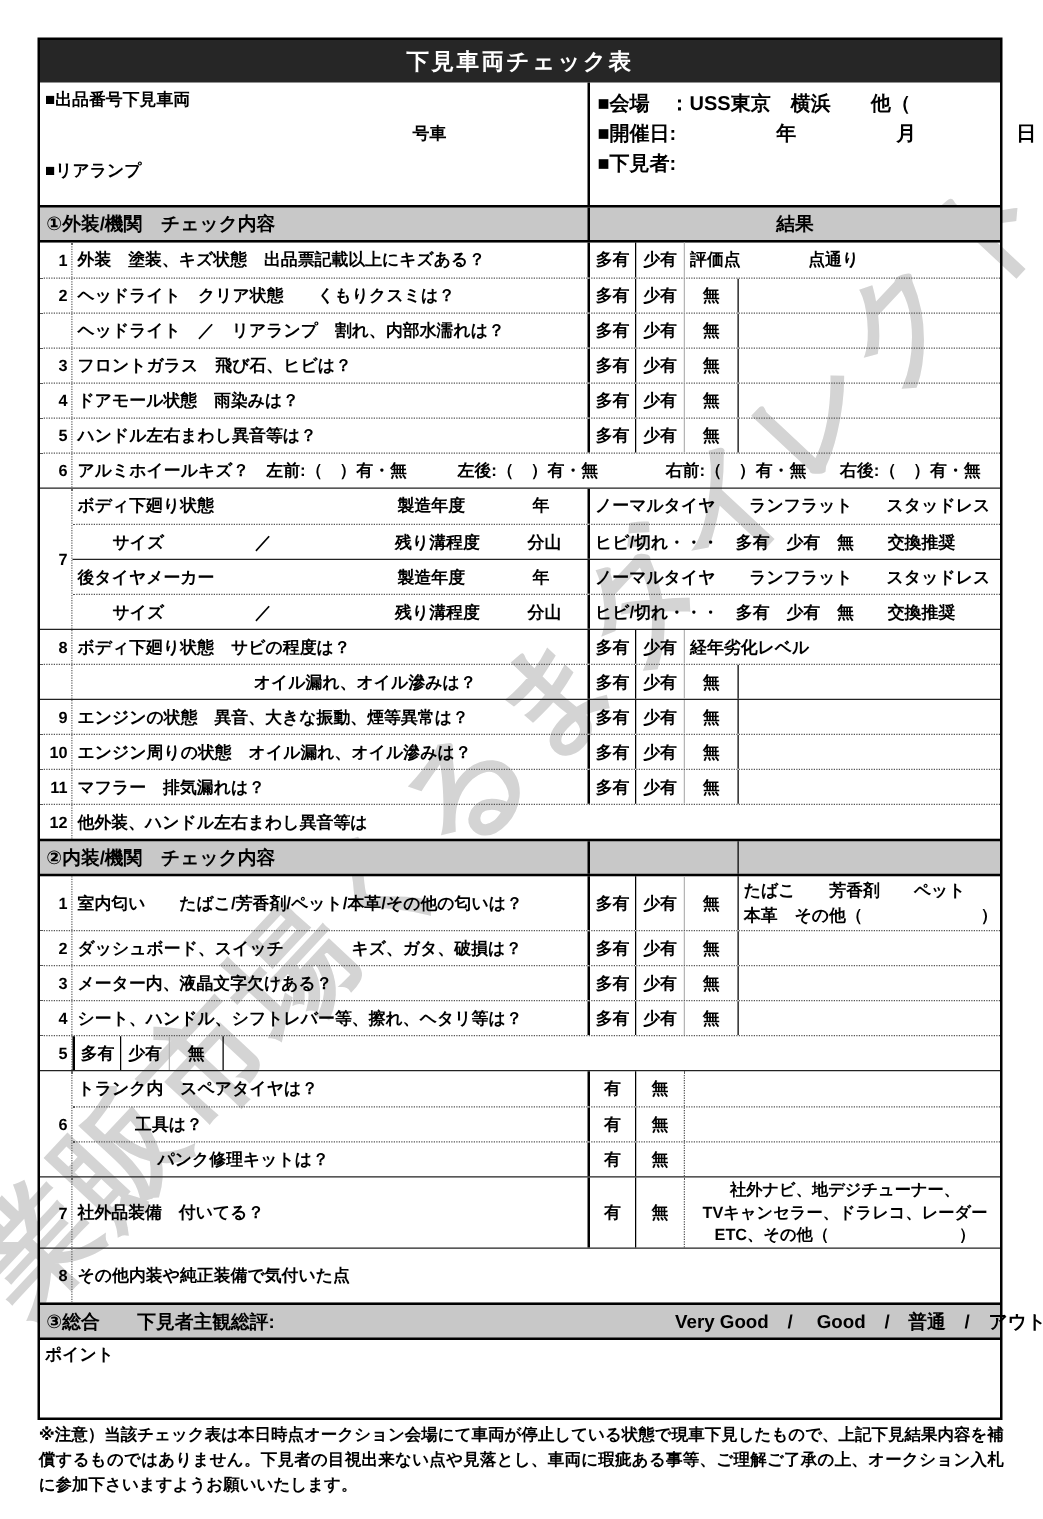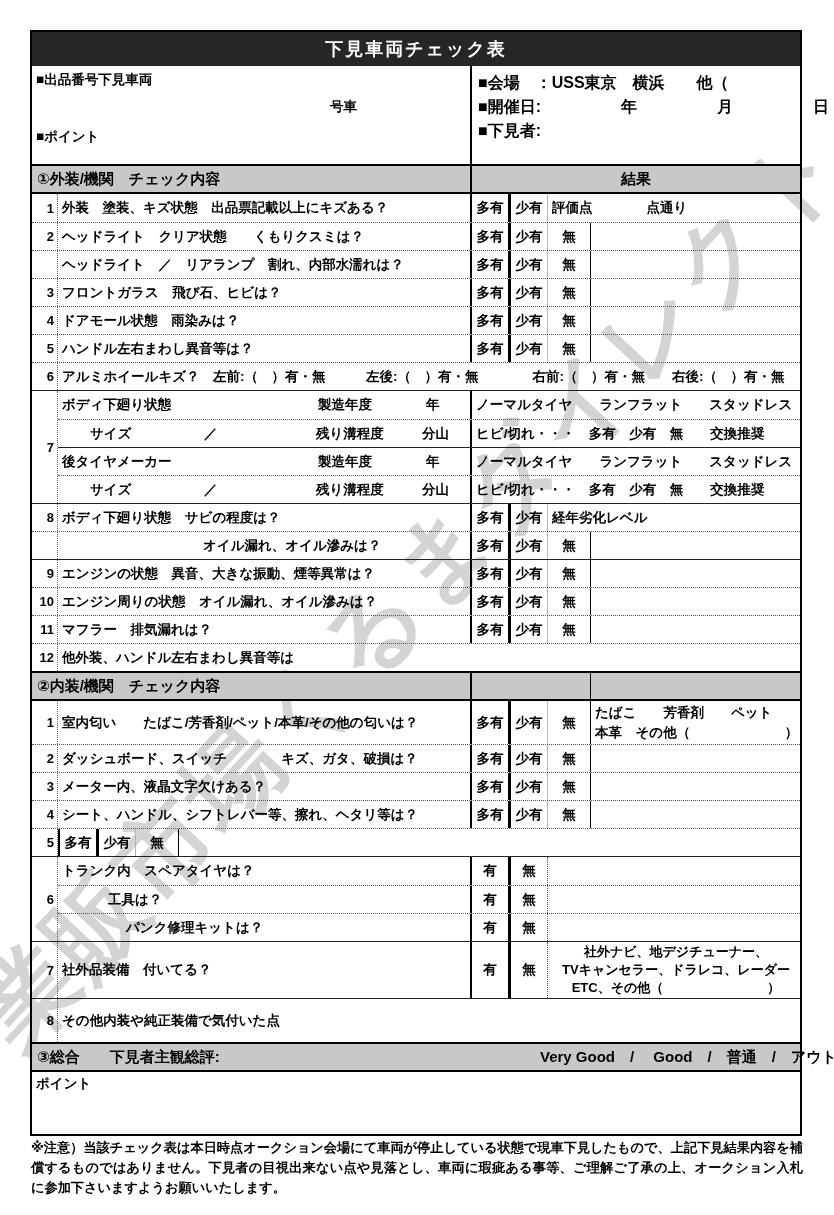--- a/index.html
+++ b/index.html
@@ -28,21 +28,21 @@
   .sb-rest{flex:1;border-left:1px solid #000;}
   .sb-rating{margin-left:70px;}
   .row{display:flex;align-items:stretch;height:28px;font-size:13.5px;white-space:nowrap;}
   .row.tall43{height:43px;}
   .row.tall57{height:57px;}
   .row.tall44{height:44px;}
   .cell{display:flex;align-items:center;}
   .c-num{flex:0 0 26px;justify-content:flex-end;padding-right:3px;border-right:1px dotted #666;font-size:13px;}
   .c-q{flex:0 0 412px;padding-left:4px;}
   .c-a{flex:0 0 38px;border-left:2px solid #000;justify-content:center;}
-  .c-b{flex:0 0 39px;border-left:3px solid #000000;justify-content:center;font-family:Liberation Serif, serif;}
+  .c-b{flex:0 0 39px;border-left:1px solid #000000;justify-content:center;font-family:Liberation Serif, serif;}
   .c-c{flex:0 0 43px;border-left:1px solid #b5b5b5;justify-content:center;}
   .c-rest{flex:1;border-left:1px solid #000;}
   .c-merge{flex:1;border-left:1px solid #b5b5b5;padding-left:4px;}
   .c-rest-wide{flex:1;border-left:1px dotted #555;padding-left:4px;}
   .c-full{flex:1;padding-left:4px;}
   .c-tr{flex:1;border-left:2px solid #000;padding-left:4px;display:flex;align-items:center;}
   .grp{display:flex;align-items:stretch;}
   .g-num{flex:0 0 26px;display:flex;align-items:center;justify-content:flex-end;
          padding-right:3px;border-right:1px dotted #666;font-size:13px;}
   .g-body{flex:1;}
@@ -68,21 +68,21 @@
   <div class="sheet">
 
     <div class="title-bar">
       <span>下見車両チェック表</span>
     </div>
 
     <div class="head-row">
       <div class="head-left">
         <div class="hl-lot">■出品番号下見車両</div>
         <div class="hl-car">号車</div>
-        <div class="hl-veh">■ポイント</div>
+        <div class="hl-veh">■リアランプ</div>
       </div>
       <div class="head-right">
         <div>■会場　：USS東京　横浜　　他（　　　　　　　）</div>
         <div>■開催日:　　　　　年　　　　　月　　　　　日</div>
         <div>■下見者:</div>
       </div>
     </div>
 
     <div class="sec-bar">
       <div class="sb-left">①外装/機関　チェック内容</div>

